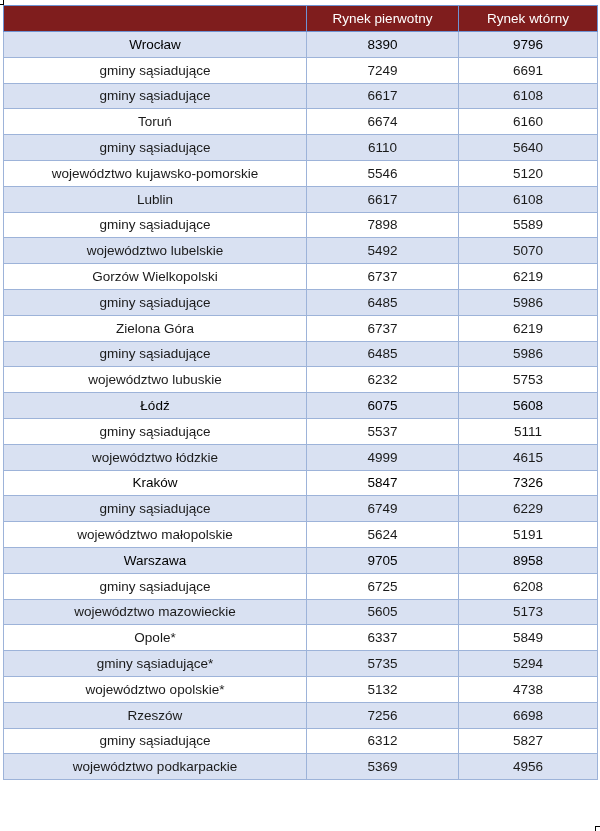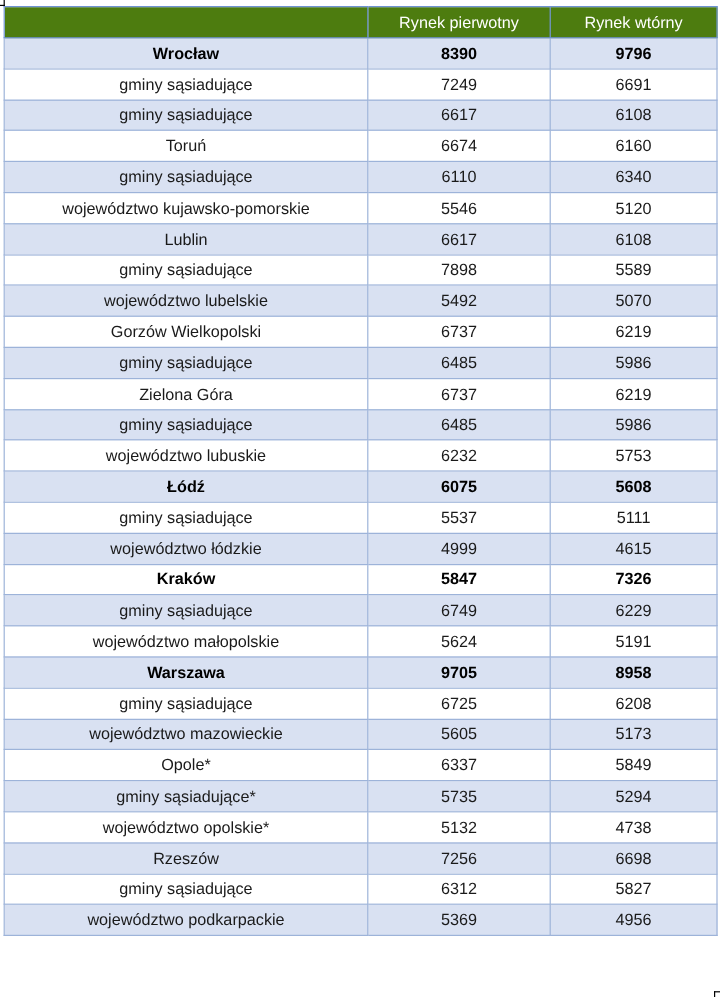--- a/index.html
+++ b/index.html
@@ -44,29 +44,29 @@
     table.price-table th,
     table.price-table td {
       height: 24.8px;
       padding: 0;
       text-align: center;
       vertical-align: middle;
       border: 1px solid #9db3d9;
       white-space: nowrap;
     }
     table.price-table thead th {
-      background: #4d7c0f;
+      background: #7f1d1d;
       color: #ffffff;
       font-weight: normal;
       border-color: #6f93d3;
       height: 25px;
     }
     table.price-table tbody tr:nth-child(odd) td { background: #d9e1f2; }
     table.price-table tbody tr:nth-child(even) td { background: #ffffff; }
-    table.price-table tbody tr.bold td { font-weight: bold; color: #000; }
+    table.price-table tbody tr.bold td { font-weight: normal; color: #000; }
   </style>
 </head>
 <body>
 
 <div class="corner-mark-tl"></div>
 
 <table class="price-table">
   <colgroup>
     <col class="c-name">
     <col class="c-prim">
@@ -96,21 +96,21 @@
         <td>6108</td>
       </tr>
       <tr>
         <td>Toruń</td>
         <td>6674</td>
         <td>6160</td>
       </tr>
       <tr>
         <td>gminy sąsiadujące</td>
         <td>6110</td>
-        <td>6340</td>
+        <td>5640</td>
       </tr>
       <tr>
         <td>województwo kujawsko-pomorskie</td>
         <td>5546</td>
         <td>5120</td>
       </tr>
       <tr>
         <td>Lublin</td>
         <td>6617</td>
         <td>6108</td>

